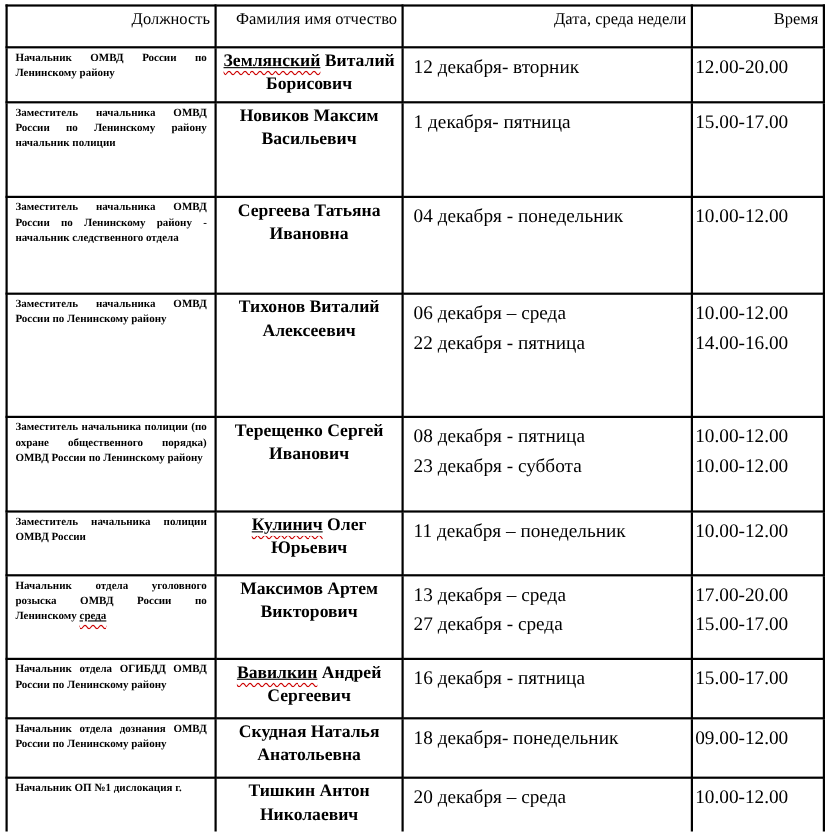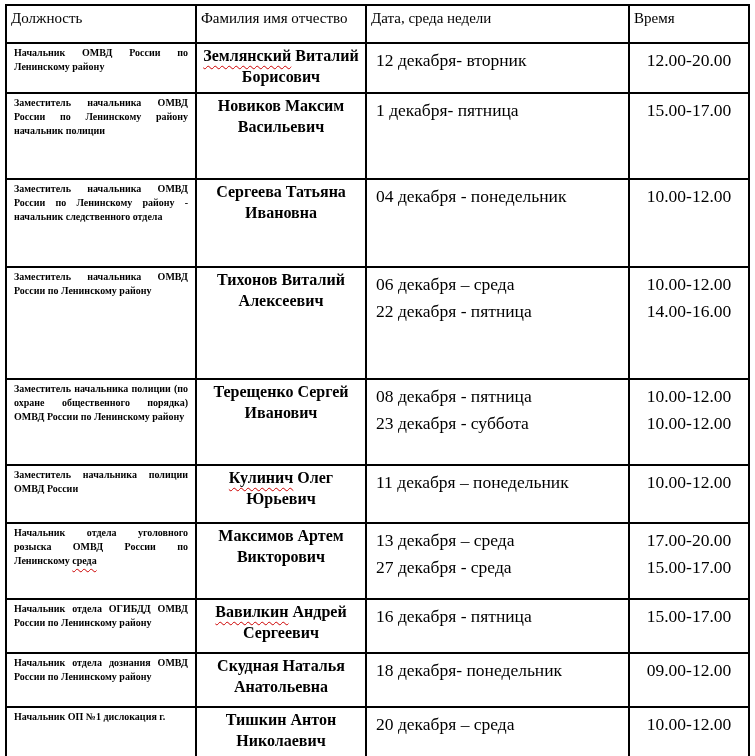--- a/index.html
+++ b/index.html
@@ -25,21 +25,21 @@
   }
   .sched th, .sched td {
     border: 2px solid #000;
     vertical-align: top;
     box-sizing: border-box;
     overflow: hidden;
   }
   .sched th {
     font-weight: normal;
     font-size: 15px;
-    text-align: left;
+    text-align: right;
     padding: 3px 4px 2px 4px;
     line-height: 1.25;
   }
   td.pos {
     font-weight: bold;
     font-size: 10px;
     text-align: justify;
     padding: 2px 7px 2px 7px;
     line-height: 1.42;
   }
@@ -51,26 +51,27 @@
     line-height: 1.3;
   }
   td.date {
     font-size: 17.5px;
     text-align: left;
     padding: 3px 6px 3px 9px;
     line-height: 1.55;
   }
   td.time {
     font-size: 17.5px;
-    text-align: center;
+    text-align: left;
     padding: 3px 2px;
     line-height: 1.55;
   }
   
   .u-solid {
+    text-decoration: underline;
     text-decoration-color: #000;
     text-decoration-thickness: 1px;
     margin-top: 41px;
   }
   .u-wavy {
     text-decoration: underline wavy #cc0000;
     text-decoration-thickness: 1px;
     text-underline-offset: 4px;
   }
 </style>

